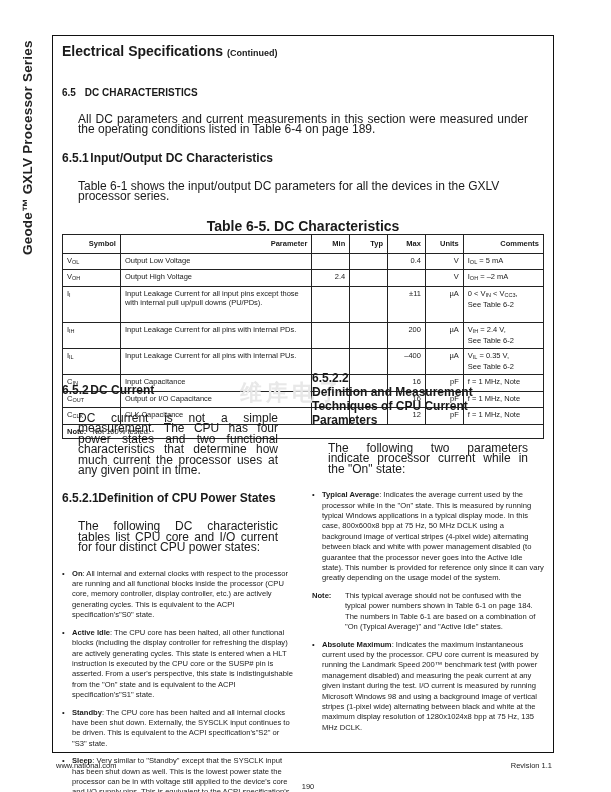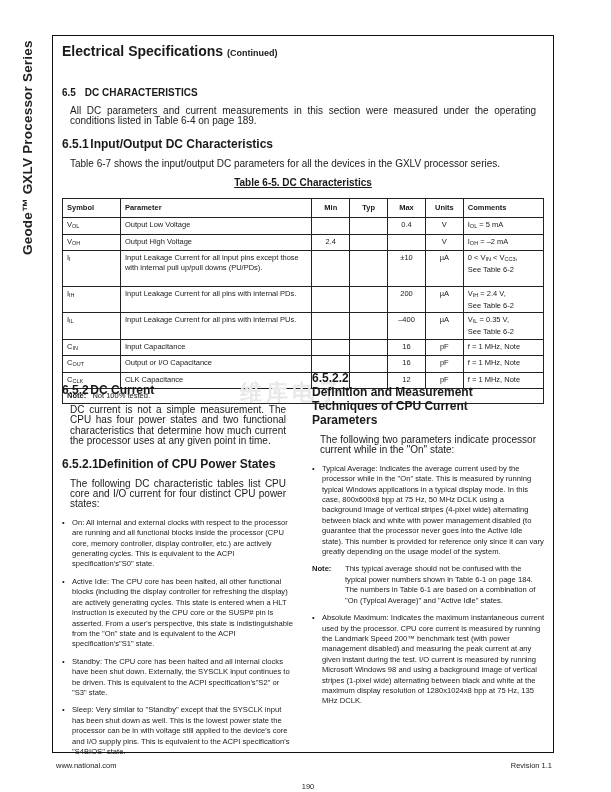--- a/index.html
+++ b/index.html
@@ -7,34 +7,34 @@
   .side-title { position:absolute; left:20px; top:40px; width:24px; height:215px; }
   .side-title span { position:absolute; left:0; top:215px; transform:rotate(-90deg); transform-origin:0 0; white-space:nowrap; font-weight:bold; font-size:13.5px; letter-spacing:0.2px; color:#222; }
   .frame { position:absolute; left:52px; top:35px; width:502px; height:718px; border-left:1.5px solid #111; border-right:1.5px solid #111; border-top:1.5px solid #111; border-bottom:1.5px solid #111; box-sizing:border-box; }
   .content { position:absolute; left:62px; top:40px; width:482px; }
   h1 { font-size:14px; font-weight:bold; margin:0; padding-top:3px; height:24px; }
   h1 small { font-size:9px; font-weight:bold; }
   h2 { font-size:10px; font-weight:bold; margin:20px 0 1px; }
   h2 .num { display:inline-block; width:20px; }
   h3 { font-size:12px; font-weight:bold; margin:10px 0 1px; }
   h3 .num { display:inline-block; width:25px; }
-  p { font-size:10px; line-height:10.4px; margin:8px; }
+  p { font-size:12px; line-height:10.4px; margin:16px; }
   .justify { text-align:justify; }
-  .table-caption { text-align:center; font-size:10px; font-weight:bold; margin:5px 0 10px;text-decoration:underline; }
+  .table-caption { text-align:center; font-size:14px; font-weight:bold; margin:5px 0 0; }
   table { border-collapse:collapse; width:482px; font-size:7.5px; }
   th, td { border:1px solid #222; padding:2px 4px; vertical-align:top; line-height:9.6px; }
-  th { text-align:left; font-weight:bold; height:14px; vertical-align:middle; }
-  td.c, th.c { text-align:center; }
+  th { text-align:right; font-weight:bold; height:14px; vertical-align:middle; }
+  td.c, th.c { text-align:right; }
   sub { font-size:5.5px; vertical-align:-1px; }
   .cols { position:absolute; left:62px; top:371px; width:482px; display:flex; justify-content:space-between; }
   .col { width:232px; }
   ul { list-style:none; padding:0; margin:7px 0 0; }
   li { position:relative; padding-left:10px; font-size:7.6px; line-height:10.4px; margin-bottom:7px; }
   li .bullet { position:absolute; left:0; top:0; }
-  li b { font-weight:normal;text-align:right; }
+  li b { font-weight:bold;text-align:right; }
   .note { display:flex; font-size:7.6px; line-height:10.4px; margin:0 0 7px; }
   .note .lbl { font-weight:bold; width:33px; flex-shrink:0; }
   .footer { position:absolute; top:761px; left:56px; width:496px; font-size:7.5px; color:#222; }
   .footer .l { position:absolute; left:0; }
   .footer .m { position:absolute; left:8px; right:0; text-align:center;margin-top:21px; }
   .footer .r { position:absolute; right:0; }
   .watermark { position:absolute; left:240px; top:378px; font-size:22px; color:#e8e8e8; font-weight:bold; letter-spacing:4px; }
   .h3b .num { width:28px; vertical-align:top; }
   .h3b .t { display:inline-block; width:200px; }
 </style>
@@ -47,21 +47,21 @@
 
 <div class="frame"></div>
 
 <div class="content">
   <h1><span>Electrical Specifications</span> <small>(Continued)</small></h1>
 
   <h2><span class="num">6.5</span> <span>DC CHARACTERISTICS</span></h2>
   <p class="justify">All DC parameters and current measurements in this section were measured under the operating conditions listed in Table 6-4 on page 189.</p>
 
   <h3><span class="num">6.5.1</span> <span>Input/Output DC Characteristics</span></h3>
-  <p>Table 6-7 shows the input/output DC parameters for all the devices in the GXLV processor series.</p>
+  <p>Table 6-1 shows the input/output DC parameters for all the devices in the GXLV processor series.</p>
 
   <div class="table-caption">Table 6-5.  DC Characteristics</div>
   <table>
     <colgroup>
       <col style="width:52px">
         <col style="width:172px">
         <col style="width:34px">
         <col style="width:34px">
         <col style="width:34px">
         <col style="width:34px">
@@ -95,21 +95,21 @@
         <td class="c"></td>
         <td class="c"></td>
         <td class="c">V</td>
         <td><span>I</span><sub>OH</sub><span> = –2 mA</span></td>
       </tr>
       <tr>
         <td><span>I</span><sub>I</sub></td>
         <td>Input Leakage Current for all input pins except those with internal pull up/pull downs (PU/PDs).</td>
         <td class="c"></td>
         <td class="c"></td>
-        <td class="c">±10</td>
+        <td class="c">±11</td>
         <td class="c">µA</td>
         <td><span>0 &lt; V</span><sub>IN</sub><span> &lt; V</span><sub>CC3</sub><span>,</span><br><span>See Table 6-2</span><br>&nbsp;</td>
       </tr>
       <tr>
         <td><span>I</span><sub>IH</sub></td>
         <td>Input Leakage Current for all pins with internal PDs.</td>
         <td class="c"></td>
         <td class="c"></td>
         <td class="c">200</td>
         <td class="c">µA</td>

